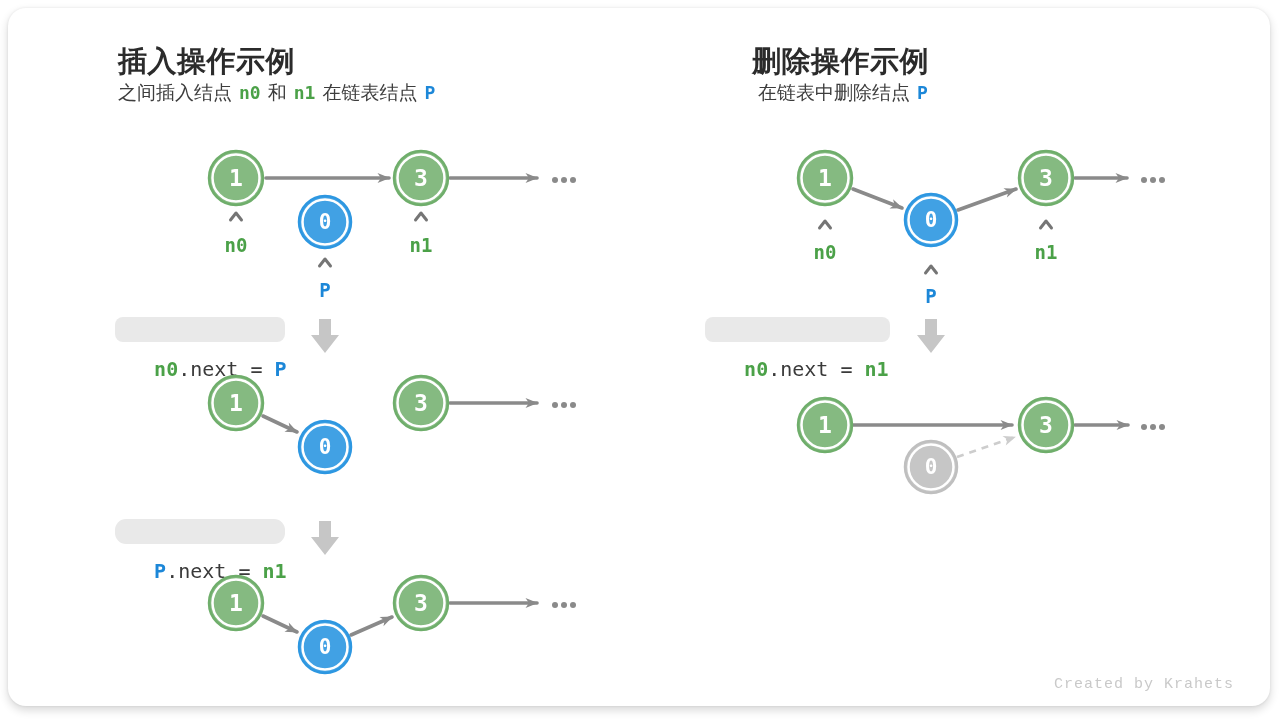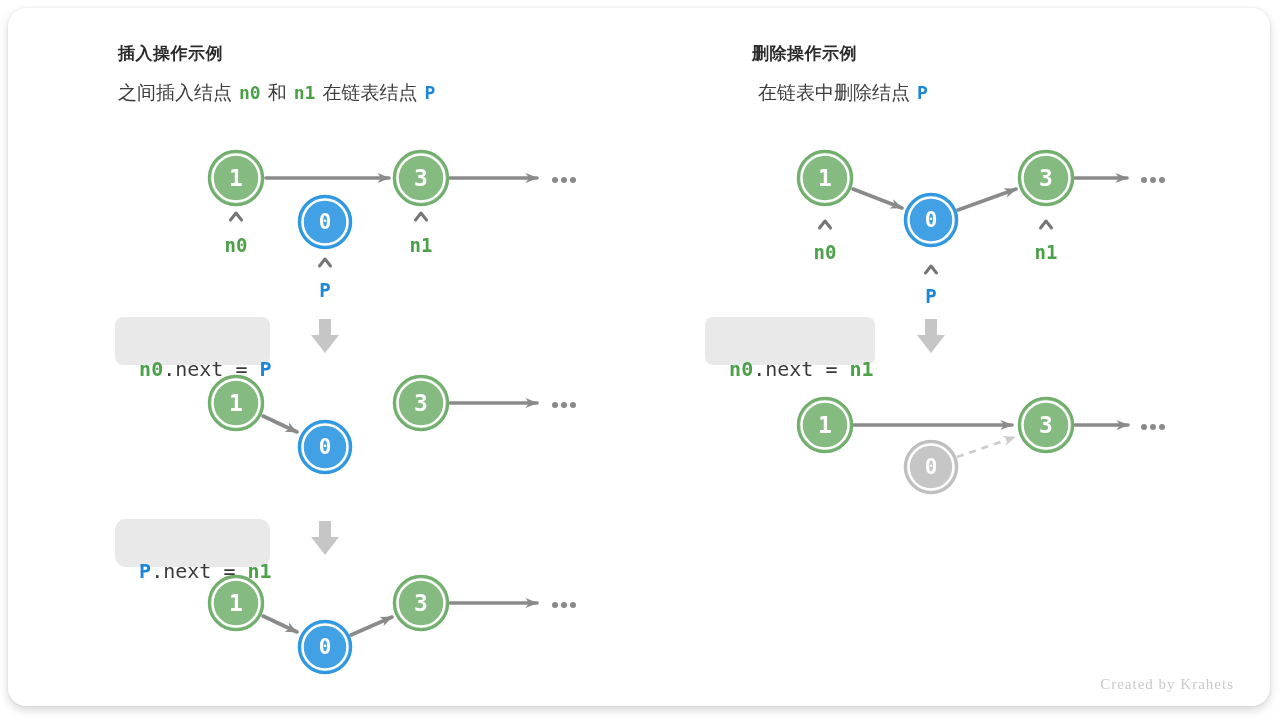--- a/index.html
+++ b/index.html
@@ -2,33 +2,33 @@
 <html style="--node_green: #85BA81; --node_green_border: #6FAE6B; --node_blue: #41A1E4; --node_blue_border: #2D97E1; --node_gray: #C6C6C6; --node_gray_border: #BFBFBF; --text_green: #4BA148; --text_blue: #1C87D8; --arrow: #8A8A8A; --arrow_light: #CDCDCD; --code_bg: #E9E9E9; --block_arrow: #C6C6C6; --caret: #757575; --credit: #C9C9C9;"><head>
 <meta charset="utf-8">
 <style>
   html,body{margin:0;padding:0;background:#ffffff;}
   body{width:1280px;height:720px;position:relative;overflow:hidden;
        font-family:"Liberation Sans",sans-serif;}
   .card{position:absolute;left:8px;top:8px;width:1262px;height:698px;
         background:#ffffff;border-radius:18px;
         box-shadow:0 4px 10px rgba(0,0,0,.16),0 0 3px rgba(0,0,0,.08);}
   .abs{position:absolute;}
-  .sec-title{font-size:17px;font-weight:bold;color:#2b2b2b;letter-spacing:.5px;}
+  .sec-title{font-size:29px;font-weight:bold;color:#2b2b2b;letter-spacing:.5px;}
   .subtitle{font-size:19px;color:#3d3d3d;white-space:nowrap;}
   .tok{font-family:"DejaVu Sans Mono",monospace;font-weight:bold;font-size:18px;}
   .tok.green{color:var(--text_green);}
   .tok.blue{color:var(--text_blue);}
   .subtitle .tok{margin:0 7px;}
-  .codebox{position:absolute;height:48px;line-height:35px;background:var(--code_bg);
-           border-radius:8px;white-space:pre;
+  .codebox{position:absolute;height:25px;line-height:35px;background:var(--code_bg);
+           border-radius:8px;padding-left:15px;white-space:pre;
            font-family:"DejaVu Sans Mono",monospace;font-size:20px;}
   .codebox .mid{color:#3a3a3a;font-weight:normal;}
   .codebox .tok{font-size:20px;}
   .credit{position:absolute;right:46px;top:676px;color:var(--credit);
-          font-family:Liberation Serif, serif;font-size:15px;letter-spacing:1px;}
+          font-family:Liberation Mono, monospace;font-size:15px;letter-spacing:1px;}
   svg.canvas{position:absolute;left:0;top:0;}
   .fill-green{fill:var(--node_green);stroke:var(--node_green_border);stroke-width:2.5;}
   .fill-blue{fill:var(--node_blue);stroke:var(--node_blue_border);stroke-width:2.5;}
   .fill-gray{fill:var(--node_gray);stroke:var(--node_gray_border);stroke-width:2.5;}
   .ring{fill:none;stroke:#ffffff;stroke-width:2.5;}
   .node-val{fill:#ffffff;font-family:"DejaVu Sans Mono",monospace;font-weight:bold;
             font-size:23px;text-anchor:middle;}
   .node-val.small{font-size:21px;}
   .arrow{stroke:var(--arrow);stroke-width:3.6;fill:none;stroke-linecap:round;}
   .arrow-dashed{stroke:var(--arrow_light);stroke-width:2.6;fill:none;

